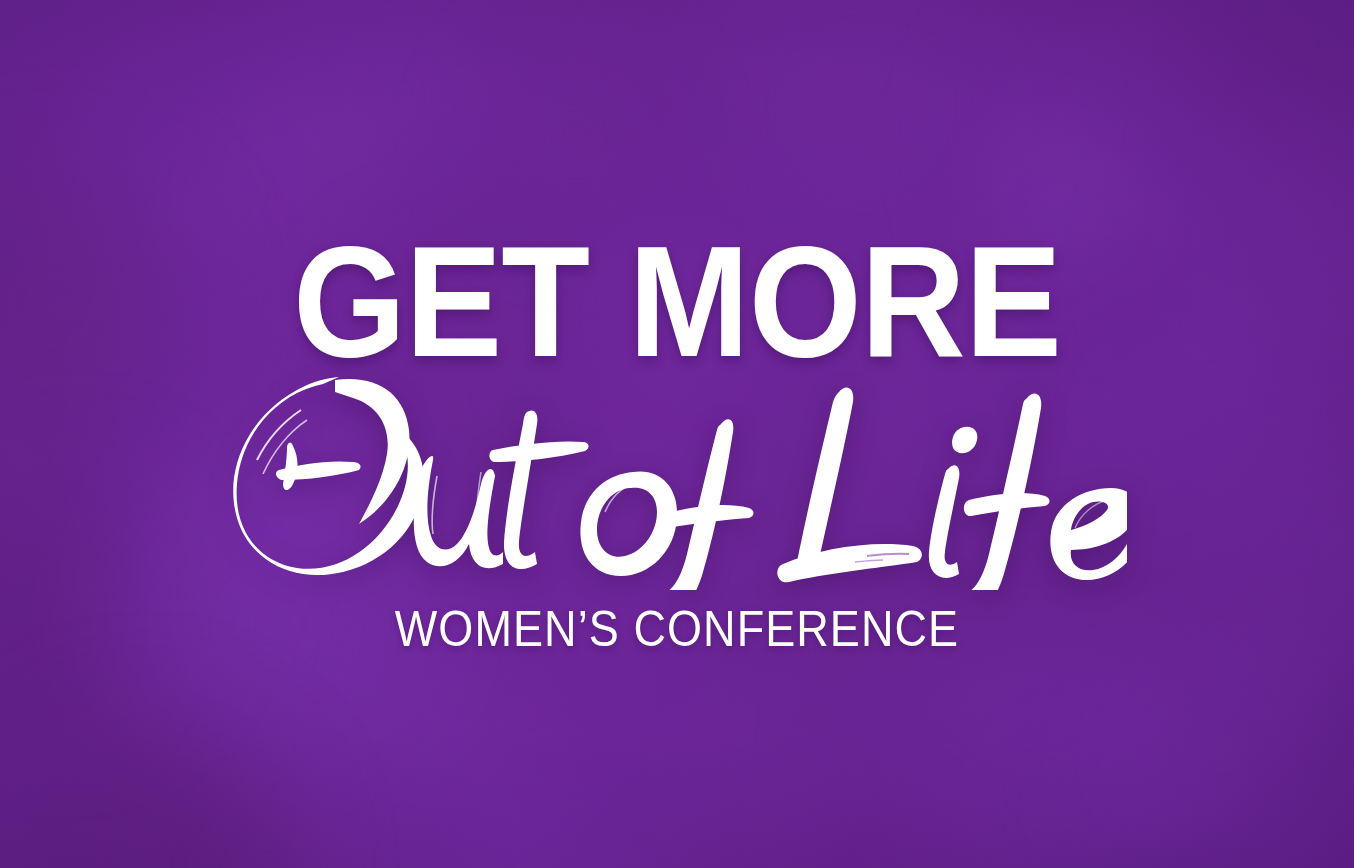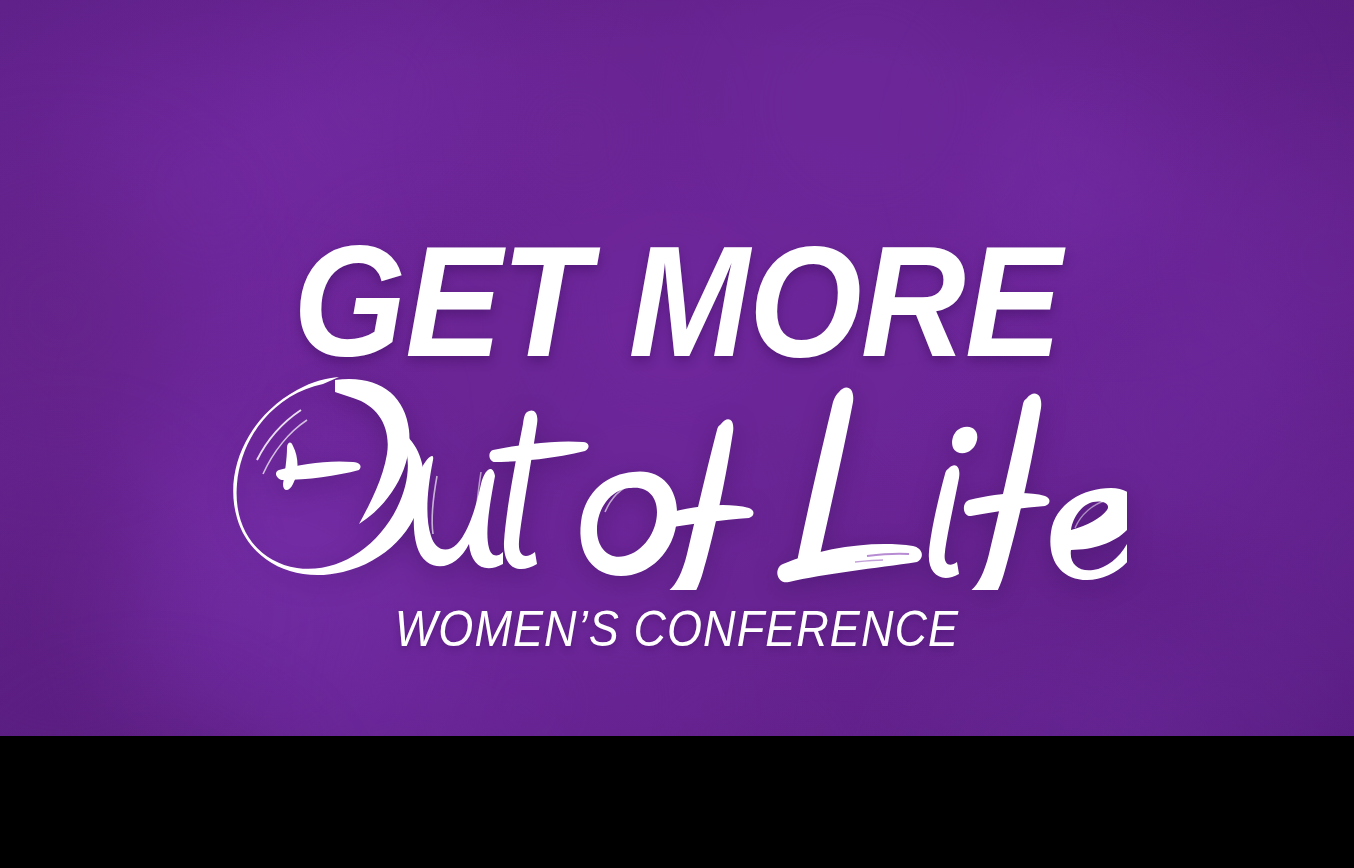--- a/index.html
+++ b/index.html
@@ -7,24 +7,23 @@
     padding: 0;
     background: #000;
   }
   body {
     font-family: "Liberation Sans", sans-serif;
   }
 
   .poster {
     position: relative;
     width: 1354px;
-    height: 736px;
+    height: 868px;
     overflow: hidden;
     background: #6B2596;
-    font-style: italic;
   }
 
   
   .bokeh-layer {
     position: absolute;
     inset: 0;
     overflow: hidden;
   }
   .bokeh {
     position: absolute;

